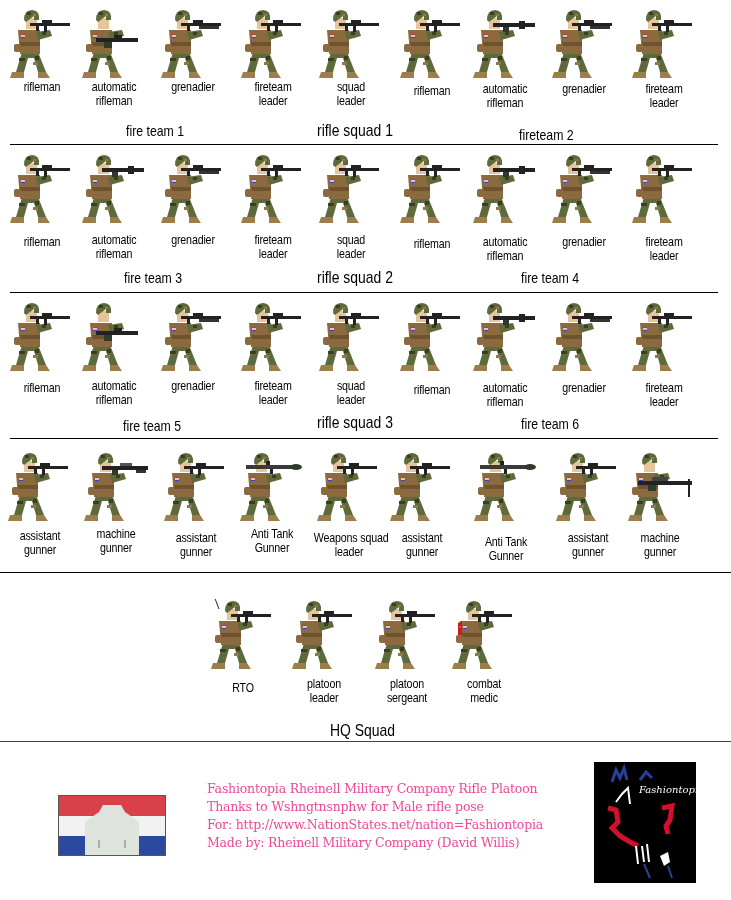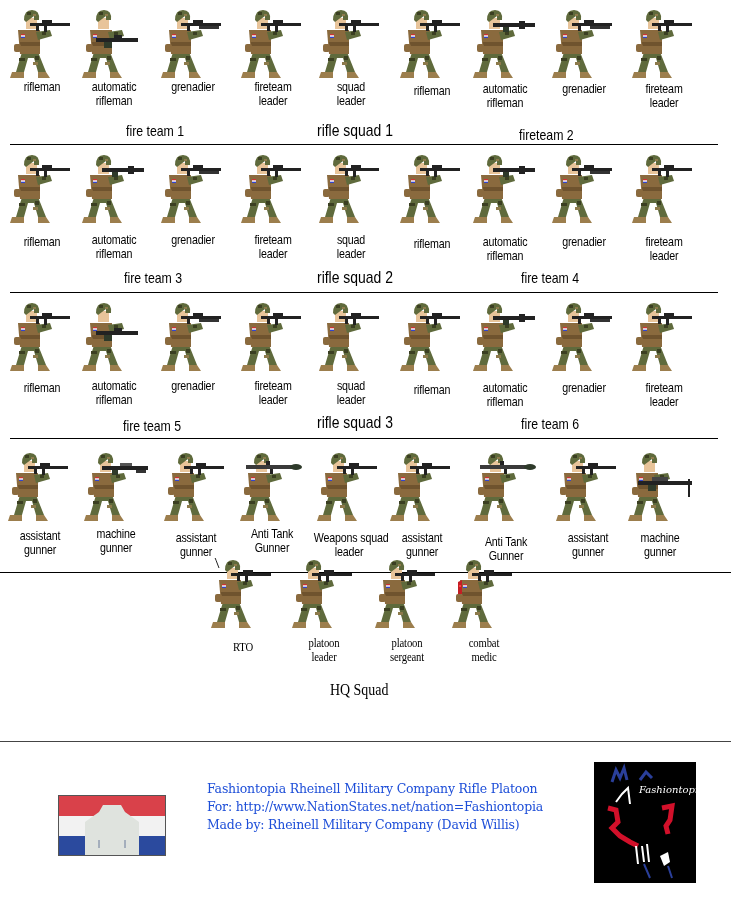--- a/index.html
+++ b/index.html
@@ -6,21 +6,21 @@
   body{width:731px;height:900px;position:relative;overflow:hidden;font-family:"Liberation Sans Narrow","Liberation Sans",sans-serif;color:#000;}
   .row{position:absolute;left:0;width:731px;}
   .divider{position:absolute;left:10px;width:708px;height:1px;background:#000;}
   .divider.full{left:0;width:731px;}
   .soldier{position:absolute;width:72px;text-align:center;}
   .fig{position:relative;width:72px;height:72px;}
   .lbl{font-size:13px;line-height:14px;transform:scaleX(0.82);transform-origin:center top;white-space:nowrap;letter-spacing:-0.2px;}
   .grp{position:absolute;font-size:15px;transform:scaleX(0.82);transform-origin:left top;white-space:nowrap;}
   .grp.big{font-size:17px;}
   svg{display:block;}
-  .foot-text{position:absolute;left:207px;font-family:"DejaVu Serif",serif;font-size:12.5px;line-height:18px;color:#1d4ed8;letter-spacing:-0.2px;}
+  .foot-text{position:absolute;left:207px;font-family:"DejaVu Serif",serif;font-size:12.5px;line-height:18px;color:#ec4899;letter-spacing:-0.2px;}
   .foot-text div{white-space:nowrap;}
 </style>
 </head>
 <body>
 
 <div class="row" style="top:0;height:145px;">
   <div class="soldier" style="left:6px;top:8px;">
       <div class="fig">
         <svg width="72" height="72" viewBox="0 0 72 72">
           <path d="M16 44 L10 64 L18 64 L22 50 L28 50 L32 64 L40 64 L32 44 Z" fill="#5f6a3c"></path>
@@ -1171,21 +1171,21 @@
         </svg>
       </div>
       <div class="lbl" style="margin-top:8px">
         <div>machine</div>
         <div>gunner</div>
       </div>
     </div>
 </div>
 <div class="divider full" style="top:572px;"></div>
 
-<div class="row" style="top:544px;height:168px;font-family:Liberation Serif, serif;">
+<div class="row" style="top:585px;height:168px;">
   <div class="soldier" style="left:207px;top:14px;">
       <div class="fig">
         <svg width="72" height="72" viewBox="0 0 72 72">
           <path d="M12 10 Q6 -6 2 -14" stroke="#222" stroke-width="1" fill="none"></path>
           <path d="M16 44 L10 64 L18 64 L22 50 L28 50 L32 64 L40 64 L32 44 Z" fill="#5f6a3c"></path>
           <rect x="13" y="50" width="6" height="3" fill="#3b3f22"></rect>
           <rect x="27" y="54" width="5" height="3" fill="#8d7a4b"></rect>
           <rect x="29" y="48" width="4" height="4" fill="#3b3f22"></rect>
           <path d="M6 64 L18 64 L18 70 L4 70 Z" fill="#9c7e4d"></path>
           <path d="M32 64 L40 64 L44 70 L32 70 Z" fill="#9c7e4d"></path>
@@ -1319,20 +1319,21 @@
     <rect x="0" y="20" width="106" height="20" fill="#f2f2f2"></rect>
     <rect x="0" y="40" width="106" height="19" fill="#2b4a9e"></rect>
     <path d="M26 59 L26 26 L40 16 L44 9 L62 9 L66 16 L80 26 L80 59 Z" fill="#dfe3de"></path>
     <line x1="40" y1="44" x2="40" y2="52" stroke="#6a7a9a" stroke-width="1"></line>
     <line x1="66" y1="44" x2="66" y2="52" stroke="#6a7a9a" stroke-width="1"></line>
   </svg>
 </div>
 
 <div class="foot-text" style="top:780px;">
   <div>Fashiontopia Rheinell Military Company Rifle Platoon</div>
+  <div>Thanks to Wshngtnsnphw for Male rifle pose</div>
   <div>For: http://www.NationStates.net/nation=Fashiontopia</div>
   <div>Made by: Rheinell Military Company (David Willis)</div>
 </div>
 
 <div style="position:absolute;left:594px;top:762px;width:102px;height:121px;background:#000;overflow:hidden;">
   <svg width="102" height="121" viewBox="0 0 102 121">
     <path d="M18 20 L22 8 L26 16 L30 6 L33 18" stroke="#2a3f9a" stroke-width="3" fill="none"></path>
     <path d="M46 18 L52 10 L58 16" stroke="#2a3f9a" stroke-width="3" fill="none"></path>
     <path d="M22 40 L28 32 L34 26 L36 42" stroke="#fff" stroke-width="2" fill="none"></path>
     <path d="M14 46 L22 48 L24 60 L18 66 L26 74 L36 80 L44 84" stroke="#d2102a" stroke-width="5" fill="none"></path>

